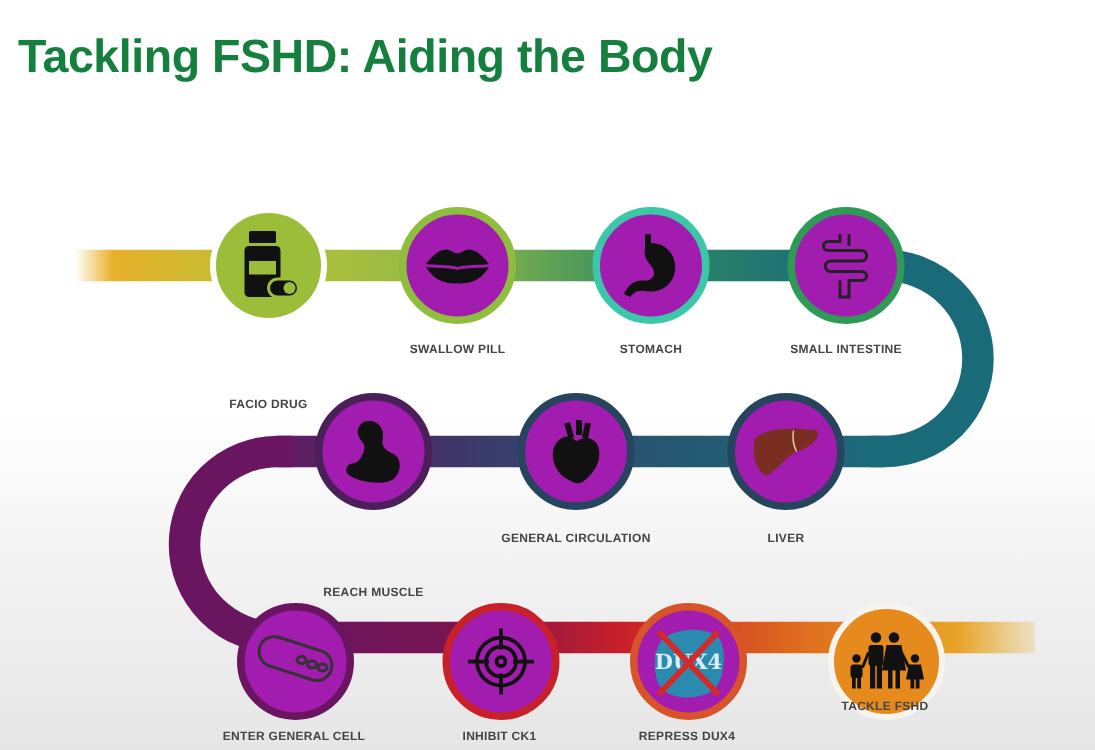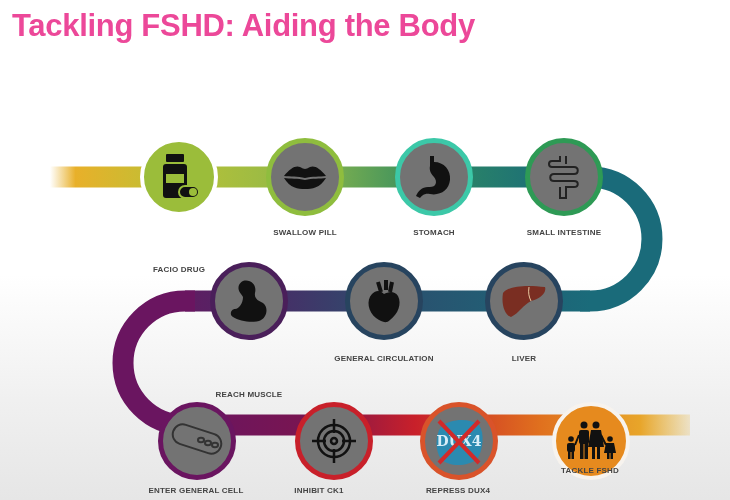--- a/index.html
+++ b/index.html
@@ -1,21 +1,21 @@
 <!DOCTYPE html>
 <html><head>
 <meta charset="utf-8">
 <style>
   html,body{margin:0;padding:0;}
   body{width:730px;height:500px;overflow:hidden;position:relative;
     background:linear-gradient(180deg,#ffffff 0%,#ffffff 55%,#f0f0f0 80%,#e6e6e6 100%);
     font-family:"Liberation Sans",sans-serif;}
-  .title{position:absolute;left:12px;top:8px;font-size:31px;font-weight:bold;color:#ec4899;letter-spacing:-0.3px;white-space:nowrap;}
+  .title{position:absolute;left:12px;top:20px;font-size:31px;font-weight:bold;color:#15803d;letter-spacing:-0.3px;white-space:nowrap;}
   svg.path{position:absolute;left:0;top:0;}
-  .node{position:absolute;width:78px;height:78px;border-radius:50%;box-sizing:border-box;display:flex;align-items:center;justify-content:center;background:#737373;}
+  .node{position:absolute;width:78px;height:78px;border-radius:50%;box-sizing:border-box;display:flex;align-items:center;justify-content:center;background:#a21caf;}
   .node svg{display:block;}
   .label{position:absolute;width:160px;text-align:center;font-size:8px;font-weight:bold;color:#444;letter-spacing:0.2px;white-space:nowrap;}
 </style>
 </head>
 <body>
 
 <div class="title">Tackling FSHD: Aiding the Body</div>
 
 <svg class="path" width="730" height="500">
   <defs>
@@ -122,21 +122,21 @@
 <div class="label" style="left:116px;top:486px;">ENTER GENERAL CELL</div>
 
 <div class="node" style="left:295px;top:402px;border:5px solid #c8202a;">
   <svg width="48" height="48" viewBox="0 0 48 48" fill="none" stroke="#111" stroke-width="2.5">
     <circle cx="24" cy="24" r="16"></circle>
     <circle cx="24" cy="24" r="10"></circle>
     <circle cx="24" cy="24" r="3"></circle>
     <path d="M24 2 L24 16 M24 32 L24 46 M2 24 L16 24 M32 24 L46 24"></path>
   </svg>
 </div>
-<div class="label" style="left:239px;top:486px;">INHIBIT CK1</div>
+<div class="label" style="left:253px;top:486px;">INHIBIT CK1</div>
 
 <div class="node" style="left:420px;top:402px;border:5px solid #d9532a;">
   <svg width="56" height="56" viewBox="0 0 56 56">
     <path d="M10 14 C18 6 38 4 48 12 C54 20 52 38 46 46 C36 54 18 54 10 46 C4 38 4 22 10 14 Z" fill="#2b8ab0"></path>
     <text x="28" y="33" text-anchor="middle" font-family="DejaVu Serif, serif" font-weight="bold" font-size="14" fill="#d8eef8">DUX4</text>
     <path d="M8 8 L48 50 M48 8 L8 50" stroke="#d12a2a" stroke-width="4"></path>
   </svg>
 </div>
 <div class="label" style="left:378px;top:486px;">REPRESS DUX4</div>
 

